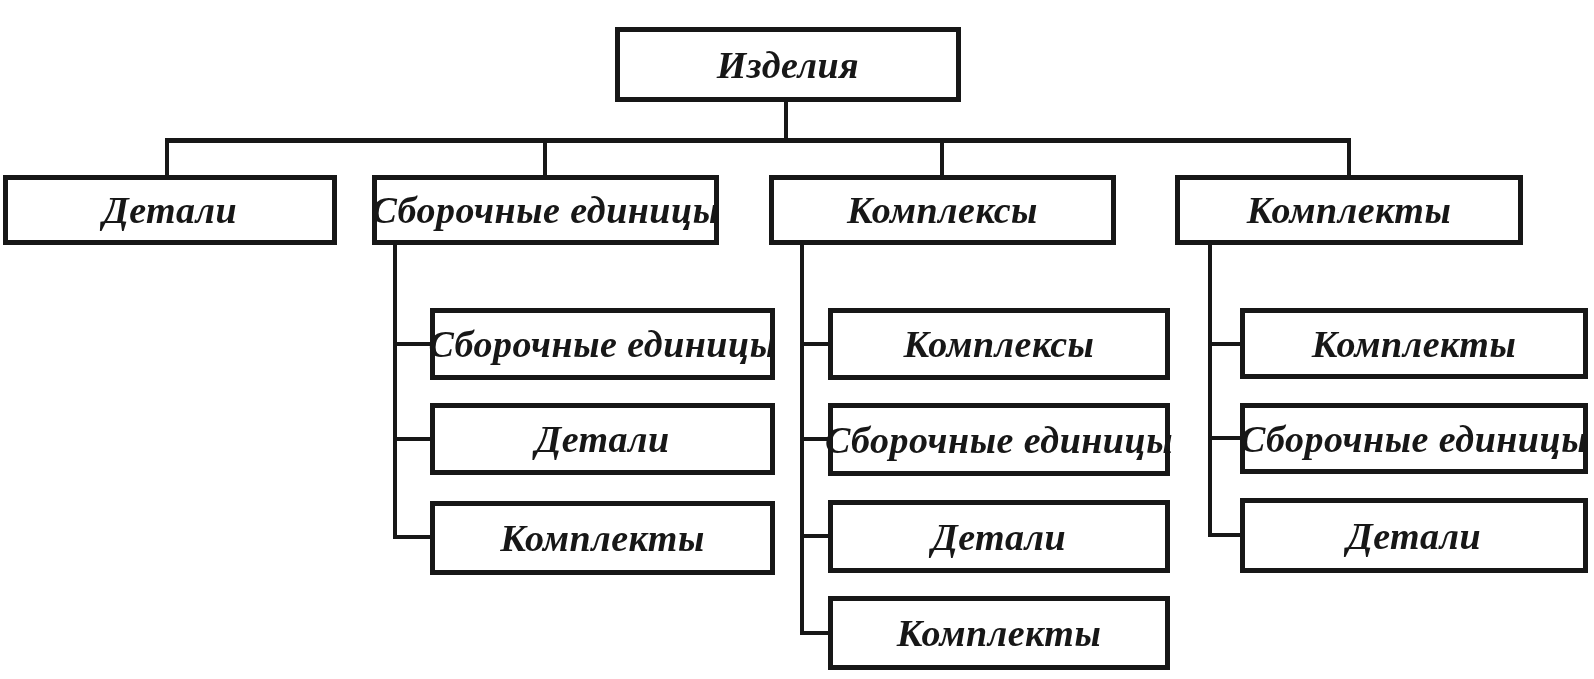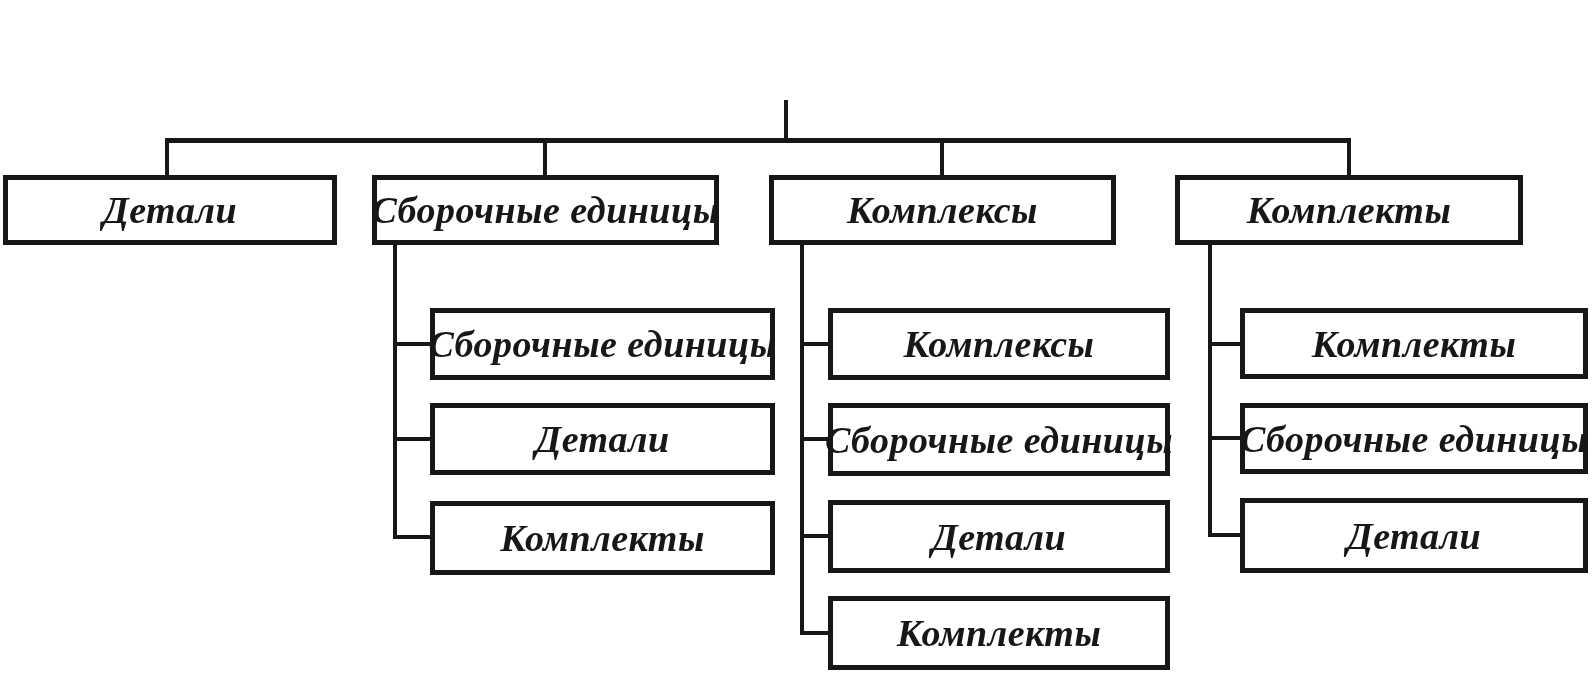--- a/index.html
+++ b/index.html
@@ -53,20 +53,21 @@
   <div class="line" style="left:800px; top:342px; width:32px; height:4px;"></div>
   <div class="line" style="left:800px; top:437px; width:32px; height:4px;"></div>
   <div class="line" style="left:800px; top:534px; width:32px; height:4px;"></div>
   <div class="line" style="left:800px; top:631px; width:32px; height:4px;"></div>
 
   <div class="line" style="left:1208px; top:243px; width:4px; height:294px;"></div>
   <div class="line" style="left:1208px; top:342px; width:36px; height:4px;"></div>
   <div class="line" style="left:1208px; top:436px; width:36px; height:4px;"></div>
   <div class="line" style="left:1208px; top:533px; width:36px; height:4px;"></div>
 
+  <div class="node" style="left:615px; top:27px; width:346px; height:75px;">Изделия</div>
 
   <div class="node" style="left:3px; top:175px; width:334px; height:70px;">Детали</div>
   <div class="node" style="left:372px; top:175px; width:347px; height:70px;">Сборочные единицы</div>
   <div class="node" style="left:769px; top:175px; width:347px; height:70px;">Комплексы</div>
   <div class="node" style="left:1175px; top:175px; width:348px; height:70px;">Комплекты</div>
 
   <div class="node" style="left:430px; top:308px; width:345px; height:72px;">Сборочные единицы</div>
   <div class="node" style="left:430px; top:403px; width:345px; height:72px;">Детали</div>
   <div class="node" style="left:430px; top:501px; width:345px; height:74px;">Комплекты</div>
 

